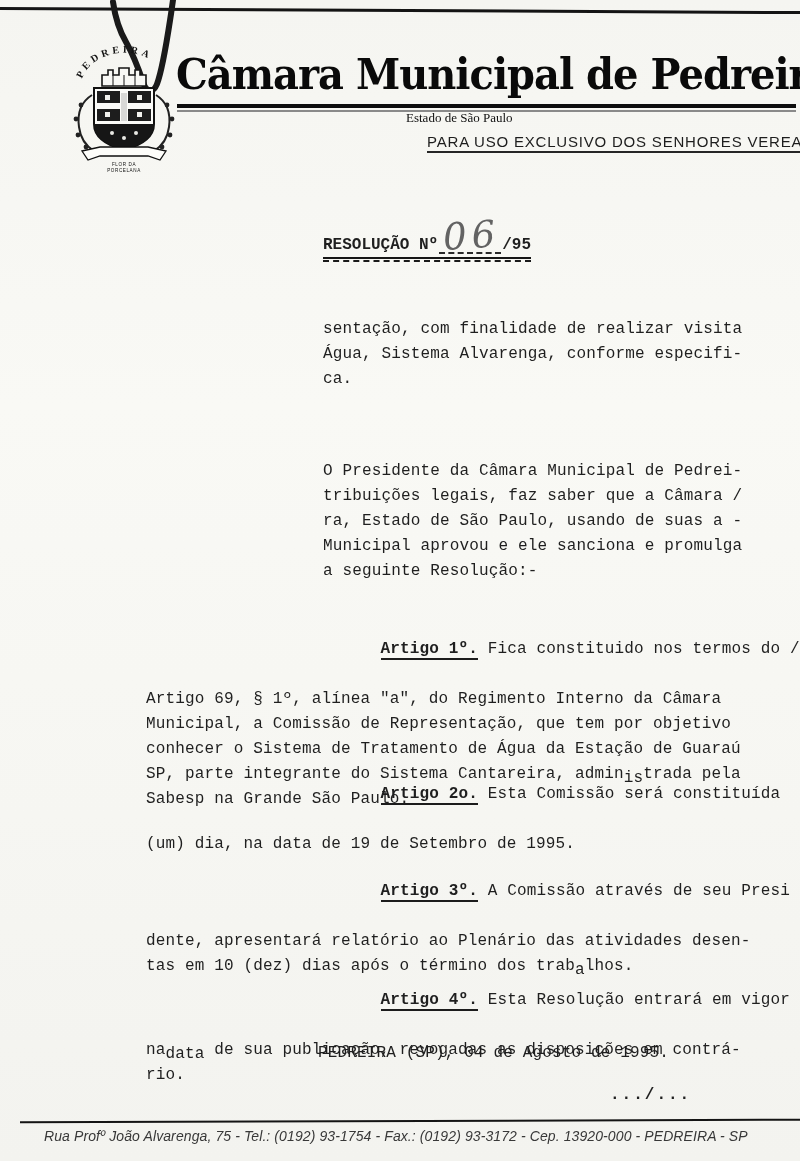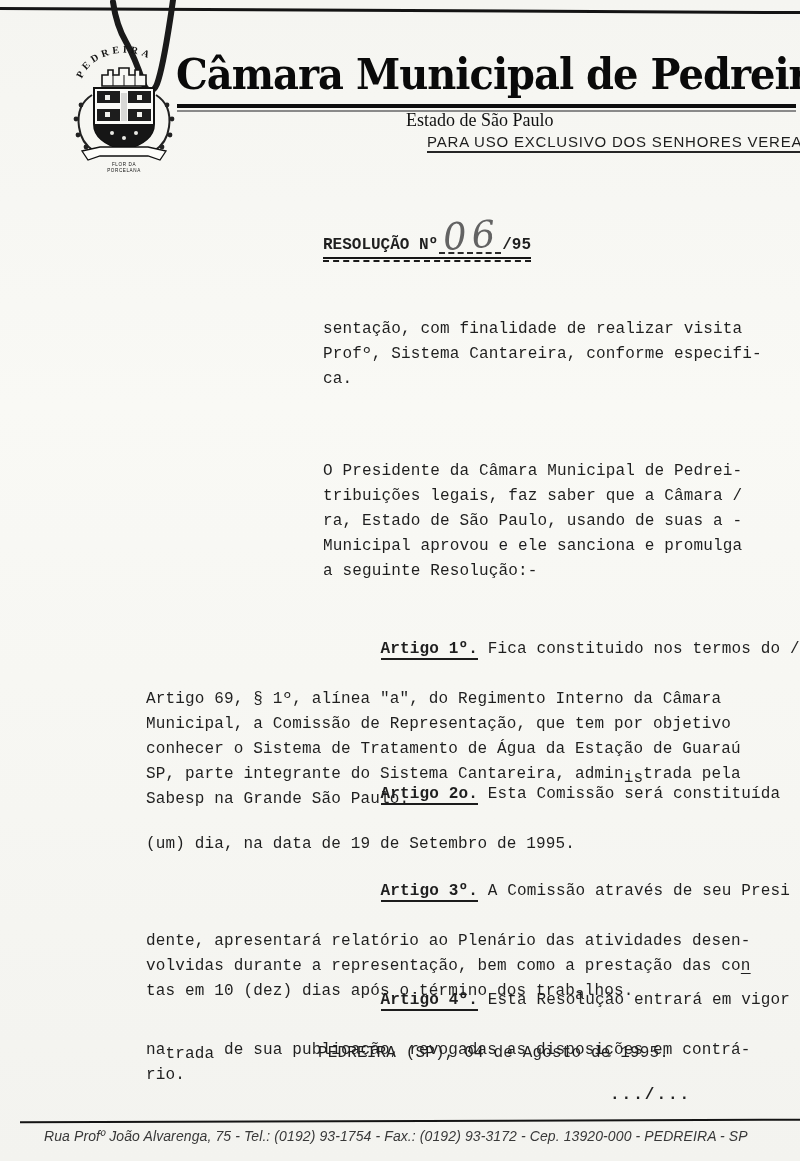--- a/index.html
+++ b/index.html
@@ -15,21 +15,21 @@
   .scan-top-line { position:absolute; top:9px; left:-4px; width:810px; height:3px; background:#141414; transform:rotate(0.3deg); }
   
   .org-title {
     position:absolute; left:176px; top:48px; width:620px; text-align:center;
     font-family:"DejaVu Serif", serif; font-weight:bold; font-size:40px;
     letter-spacing:-1px; color:#0a0a0a; transform:scaleY(1.08); transform-origin:top left;
     white-space:nowrap;
   }
   .rule-thick { position:absolute; left:177px; top:104px; width:619px; height:4px; background:#0d0d0d; }
   .rule-thin  { position:absolute; left:177px; top:110px; width:619px; height:2px; background:#8a8a8a; }
-  .state-line { position:absolute; left:406px; top:110px; font-family:"Liberation Serif", serif; font-size:18px; color:#101010; }
+  .state-line { position:absolute; left:406px; top:110px; font-family:"Liberation Serif", serif; font-size:13px; color:#101010; }
   .notice-line {
     position:absolute; left:427px; top:133px; font-family:"Liberation Sans", sans-serif;
     font-size:15px; letter-spacing:0.8px; color:#1d1d1d;
     border-bottom:2px solid #262626; padding-bottom:1px; white-space:nowrap;
   }
   
   .res-title {
     position:absolute; left:323px; top:236px; display:flex; align-items:flex-end;
     border-bottom:2px solid #161616; padding-bottom:3px;
   }
@@ -133,21 +133,21 @@
 
   <div class="res-title">
     <span class="res-prefix">RESOLUÇÃO Nº</span>
     <span class="res-blank"></span>
     <span class="res-suffix">/95</span>
   </div>
   <div class="handwritten-number">06</div>
 
   <div class="mono-block" style="left:323px;top:317px;">
     <div class="line">sentação, com finalidade de realizar visita</div>
-    <div class="line">Profº, Sistema Cantareira, conforme especifi-</div>
+    <div class="line">Água, Sistema Alvarenga, conforme especifi-</div>
     <div class="line">ca.</div>
   </div>
 
   <div class="mono-block" style="left:323px;top:459px;">
     <div class="line">O Presidente da Câmara Municipal de Pedrei-</div>
     <div class="line">tribuições legais, faz saber que a Câmara /</div>
     <div class="line">ra, Estado de São Paulo, usando de suas a -</div>
     <div class="line">Municipal aprovou e ele sanciona e promulga</div>
     <div class="line">a seguinte Resolução:-</div>
   </div>
@@ -168,29 +168,28 @@
       <span class="art-heading">Artigo 2o.</span><span> Esta Comissão será constituída  /</span>
     </div>
     <div class="line">(um) dia, na data de 19 de Setembro de 1995.</div>
   </div>
 
   <div class="mono-block" style="left:146px;top:854px;width:640px;">
     <div class="line first">
       <span class="art-heading">Artigo 3º.</span><span> A Comissão através de seu Presi -</span>
     </div>
     <div class="line">dente, apresentará relatório ao Plenário das atividades desen-</div>
-    <div class="line"><span>volvidas durante a representação, bem como a prestação das co</span><span class="uline">n</span></div>
     <div class="line"><span>tas em 10 (dez) dias após o término dos trab</span><span class="low">a</span><span>lhos.</span></div>
   </div>
 
   <div class="mono-block" style="left:146px;top:963px;width:640px;">
     <div class="line first">
       <span class="art-heading">Artigo 4º.</span><span> Esta Resolução entrará em vigor</span>
     </div>
-    <div class="line"><span>na</span><span class="low">trada</span><span> de sua publicação, revogadas as disposições em contrá-</span></div>
+    <div class="line"><span>na</span><span class="low">data</span><span> de sua publicação, revogadas as disposições em contrá-</span></div>
     <div class="line">rio.</div>
   </div>
 
   <div class="mono-block" style="left:318px;top:1041px;">PEDREIRA (SP), 04 de Agosto de 1995.</div>
 
   <div class="continuation">.../...</div>
 
   <div class="footer-rule"></div>
   <div class="footer-text">Rua Profº João Alvarenga, 75 - Tel.: (0192) 93-1754 - Fax.: (0192) 93-3172 - Cep. 13920-000 - PEDREIRA - SP</div>
 

